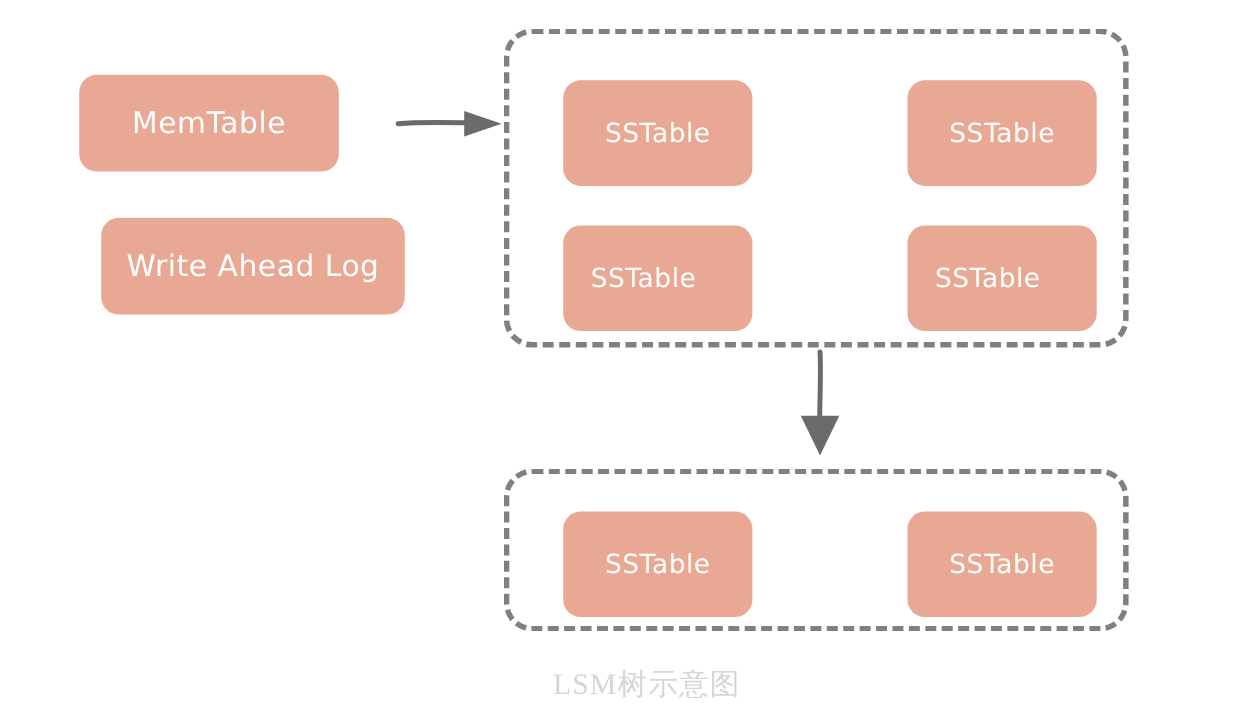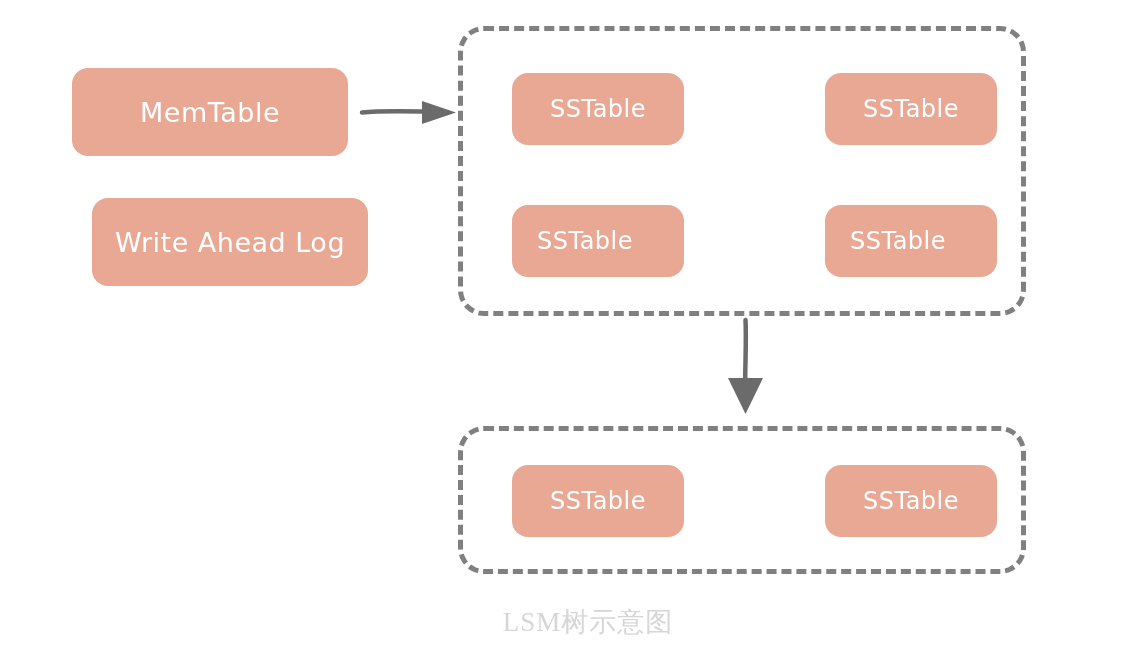--- a/index.html
+++ b/index.html
@@ -34,31 +34,31 @@
   .node-label {
     display: block;
     width: 100%;
     line-height: 1;
   }
   .node.center .node-label { text-align: center; }
   .node.leftish .node-label { text-align: center; padding-right: 26px; }
 
   
   #node-memtable {
-    left: 72px; top: 68px; width: 276px; height: 88px;
+    left: 72px; top: 68px; width: 236px; height: 88px;
     font-size: 27px;
   }
   #node-wal {
     left: 72px; top: 198px; width: 276px; height: 88px;
     font-size: 27px;
     margin-left: 20px;
   }
 
   .sstable {
-    width: 172px; height: 72px;
+    width: 172px; height: 96px;
     font-size: 24px;
   }
   #node-sstable-1 { left: 507px; top: 68px; }
   #node-sstable-2 { left: 820px; top: 68px; }
   #node-sstable-3 { left: 507px; top: 200px; }
   #node-sstable-4 { left: 820px; top: 200px; }
   #node-sstable-5 { left: 507px; top: 460px; }
   #node-sstable-6 { left: 820px; top: 460px; }
 
   

